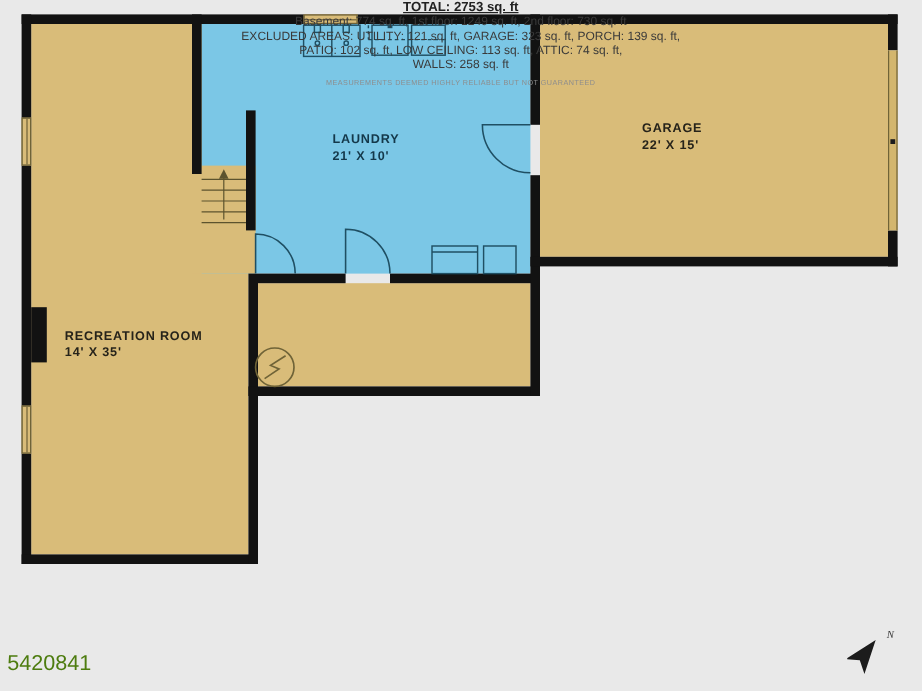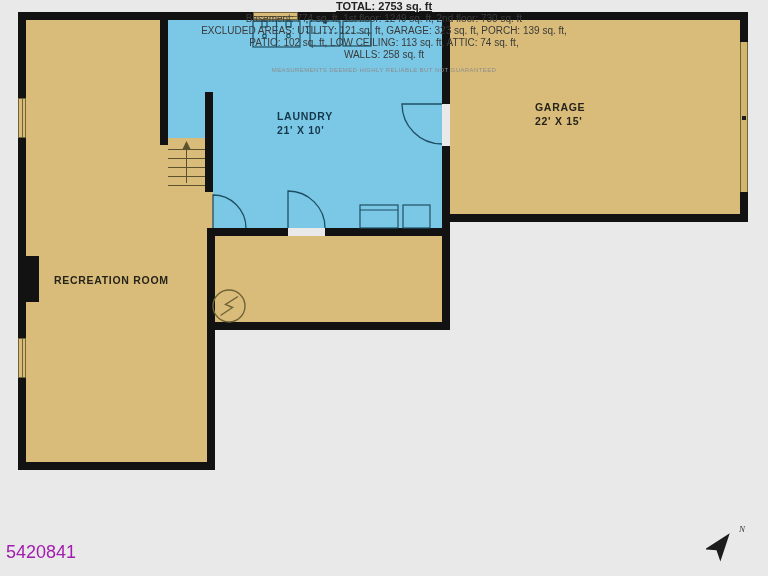--- a/index.html
+++ b/index.html
@@ -14,21 +14,21 @@
   .window.h::after{content:"";position:absolute;top:50%;left:0;right:0;height:1px;background:#6f6337;}
   .garage-door{position:absolute;background:#d3b66e;border-left:1px solid #6f6337;border-right:1px solid #6f6337;box-sizing:border-box;}
   .overlay{position:absolute;left:0;top:0;pointer-events:none;}
   .room-label{position:absolute;text-align:left;font-weight:bold;font-size:10.5px;line-height:14px;
               letter-spacing:.7px;color:#26231a;}
   .room-label.blue-text{color:#14384a;}
   .summary{position:absolute;left:0;right:0;top:487;text-align:center;color:#3a3a3a;}
   .summary .total{font-weight:bold;font-size:11px;line-height:13px;color:#222;text-decoration:underline;}
   .summary .line{font-size:10px;line-height:12px;}
   .summary .disclaimer{font-size:6px;line-height:8px;margin-top:5px;color:#8d8d8d;letter-spacing:.4px;}
-  .listing-id{position:absolute;left:6px;top:542px;font-size:18px;color:#a21caf;}
+  .listing-id{position:absolute;left:6px;top:542px;font-size:18px;color:#4d7c0f;}
   .compass{position:absolute;left:706px;top:520px;width:48px;height:48px;}
 </style>
 </head>
 <body>
 
 <div id="canvas">
 
   <div class="floor tan" style="left:26px;top:20px;width:181px;height:442px;"></div>
   <div class="floor tan" style="left:450px;top:20px;width:290px;height:194px;"></div>
   <div class="floor tan" style="left:215px;top:236px;width:227px;height:86px;"></div>
@@ -108,20 +108,21 @@
   <div class="room-label blue-text" style="left:277px;top:109px;width:120px;">
     <div>LAUNDRY</div>
     <div>21' X 10'</div>
   </div>
   <div class="room-label" style="left:535px;top:100px;width:120px;">
     <div>GARAGE</div>
     <div>22' X 15'</div>
   </div>
   <div class="room-label" style="left:54px;top:273px;width:150px;">
     <div>RECREATION ROOM</div>
+    <div>14' X 35'</div>
   </div>
 
   <div class="summary">
     <div class="total">TOTAL: 2753 sq. ft</div>
     <div class="line">Basement: 774 sq. ft, 1st floor: 1249 sq. ft, 2nd floor: 730 sq. ft</div>
     <div class="line">EXCLUDED AREAS: UTILITY: 121 sq. ft, GARAGE: 323 sq. ft, PORCH: 139 sq. ft,</div>
     <div class="line">PATIO: 102 sq. ft, LOW CEILING: 113 sq. ft, ATTIC: 74 sq. ft,</div>
     <div class="line">WALLS: 258 sq. ft</div>
     <div class="disclaimer">MEASUREMENTS DEEMED HIGHLY RELIABLE BUT NOT GUARANTEED</div>
   </div>

